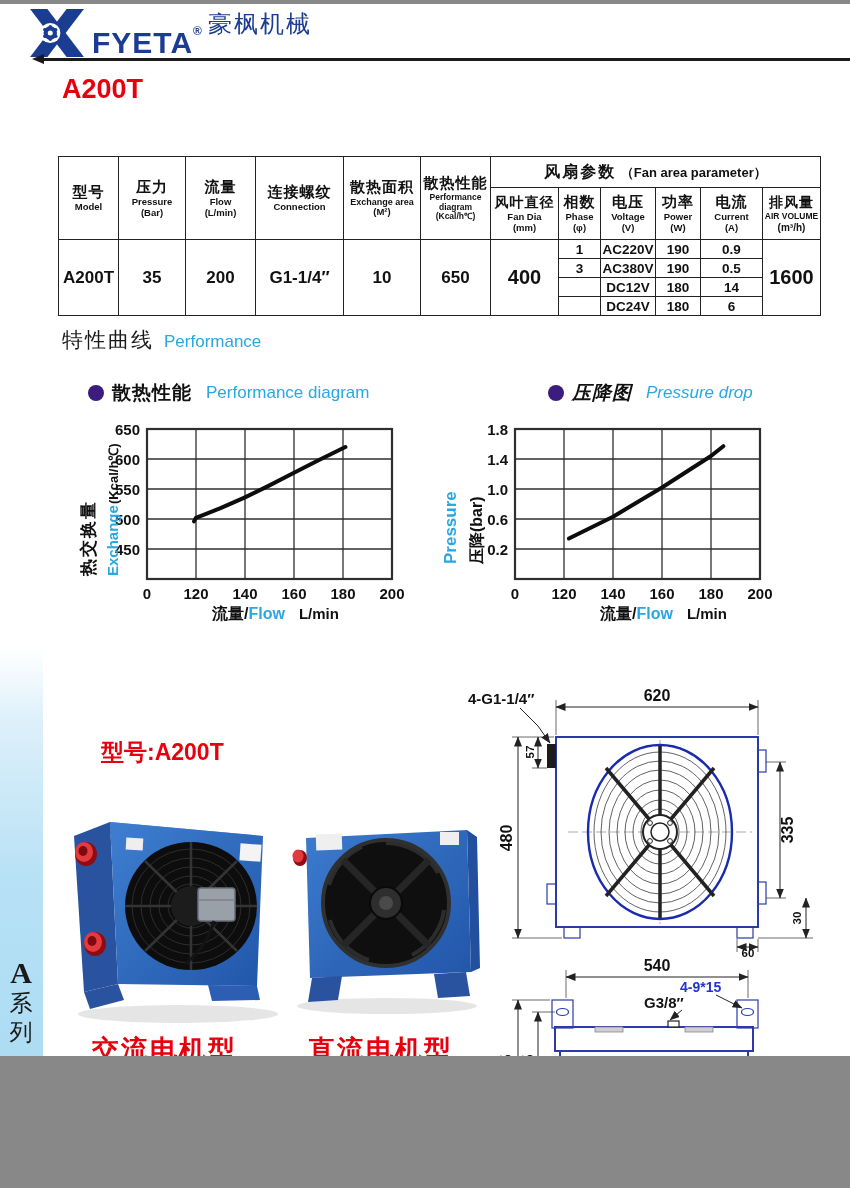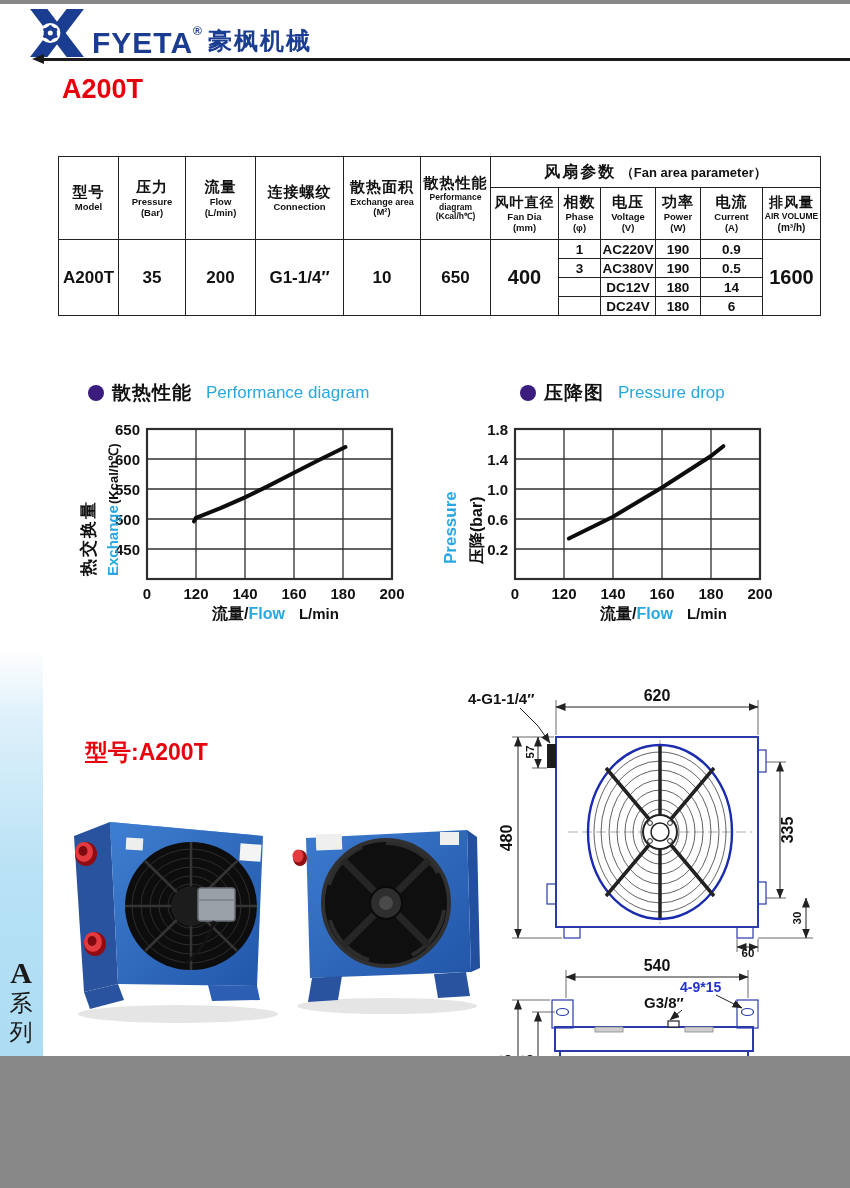--- a/index.html
+++ b/index.html
@@ -4,21 +4,21 @@
 <style>
   * { margin:0; padding:0; box-sizing:border-box; }
   body { background:#888; font-family:"Liberation Sans", sans-serif; }
   .page { position:relative; width:850px; height:1052px; background:#ffffff; margin:4px auto; overflow:hidden; }
 
   
   .logo-wrap { position:absolute; left:28px; top:4px; display:flex; align-items:flex-end; gap:6px; }
   .logo-mark { width:58px; height:50px; }
   .logo-name { font-weight:bold; font-size:30px; color:#1b3d91; letter-spacing:1px; line-height:1; }
   .logo-reg { font-size:12px; color:#1b3d91; vertical-align:18px; font-weight:bold; }
-  .logo-cn { font-weight:bold; font-size:24px; color:#1b3d91; letter-spacing:2px; padding-bottom:1px; }
+  .logo-cn { font-weight:normal; font-size:24px; color:#1b3d91; letter-spacing:2px; padding-bottom:18px; }
   .rule { position:absolute; height:3px; background:#1a1a1a; }
   .rule::before { content:""; position:absolute; left:-12px; top:-4px;
     border-right:12px solid #1a1a1a; border-top:5.5px solid transparent; border-bottom:5.5px solid transparent; }
   .rule-top { left:44px; top:54px; width:806px; }
   .rule-bottom { left:50px; top:1156px; width:800px; }
 
   .doc-title { position:absolute; left:62px; top:70px; font-size:27px; font-weight:bold; color:#e8000d; }
   .sec-head { position:absolute; display:flex; align-items:baseline; gap:10px; }
   .sec-zh { font-size:21px; color:#1a1a1a; font-weight:500; letter-spacing:2px; }
   .sec-en { font-size:17px; color:#29a7e0; }
@@ -41,21 +41,21 @@
   svg text { font-family:"Liberation Sans", sans-serif; }
   .chart .grid line { stroke:#2e2e2e; stroke-width:1.3; }
   .chart .grid rect { stroke:#2e2e2e; stroke-width:2.2; fill:none; }
   .chart .yticks text, .chart .xticks text { font-size:15px; font-weight:bold; fill:#111; }
   .chart .curve { fill:none; stroke:#0d0d0d; stroke-width:4; stroke-linecap:round; stroke-linejoin:round; }
   .chart .ax-black { fill:#111; font-weight:bold; font-size:16px; }
   .chart .ax-cyan { fill:#29a7e0; font-weight:bold; font-size:16px; }
   .chart .ax-unit { fill:#111; font-weight:bold; font-size:15px; }
 
   
-  .model-label { position:absolute; left:85px; top:733px; font-size:23px; font-weight:bold; color:#e8000d; }
+  .model-label { position:absolute; left:101px; top:733px; font-size:23px; font-weight:bold; color:#e8000d; }
   .caption { position:absolute; font-size:27px; font-weight:bold; color:#e8000d; letter-spacing:2px; }
   .draw text { fill:#111; }
   .draw .dim { stroke:#222; stroke-width:1; fill:none; }
   .draw .ext { stroke:#444; stroke-width:0.8; fill:none; }
   .draw .body { stroke:#2a3aa8; stroke-width:2; fill:none; }
   .draw .thin { stroke:#2a3aa8; stroke-width:1.2; fill:none; }
   .draw .dimtxt { font-size:16px; font-weight:bold; }
   .draw .dimtxt-s { font-size:11.5px; font-weight:bold; }
 
   
@@ -204,27 +204,31 @@
     </tr>
     <tr style="height:19px;">
       <td class="t-sub"></td>
       <td class="t-sub">DC24V</td>
       <td class="t-sub">180</td>
       <td class="t-sub">6</td>
     </tr>
   </tbody>
     </table>
 
+  <div class="sec-head" style="left:62px; top:322px;">
+    <span class="sec-zh">特性曲线</span>
+    <span class="sec-en">Performance</span>
+  </div>
 
   <div class="legend" style="left:88px; top:376px;">
     <span class="dot"></span>
     <span class="l-zh">散热性能</span>
     <span class="l-en">Performance diagram</span>
   </div>
-  <div class="legend" style="left:520px; top:376px;">
+  <div class="legend" style="left:548px; top:376px;font-style:italic;">
     <span class="dot"></span>
     <span class="l-zh">压降图</span>
     <span class="l-en">Pressure  drop</span>
   </div>
 
   <svg class="chart" style="position:absolute; left:52px; top:400px;" width="372" height="232" viewBox="0 0 372 232">
     <g class="grid">
         <line x1="95" y1="25" x2="95" y2="175"></line>
         <line x1="144" y1="25" x2="144" y2="175"></line>
         <line x1="193" y1="25" x2="193" y2="175"></line>
@@ -388,20 +392,22 @@
       </g>
       <circle cx="102" cy="93" r="63" fill="none" stroke="#303030" stroke-width="4"></circle>
       <circle cx="102" cy="93" r="16" fill="#2e2e2e" stroke="#0a0a0a" stroke-width="2"></circle>
       <circle cx="102" cy="93" r="7" fill="#4a4a4a"></circle>
     </g>
 
     <polygon points="28,168 58,166 54,190 24,192" fill="#29539f"></polygon>
     <polygon points="150,164 182,162 186,186 154,188" fill="#29539f"></polygon>
   </svg>
 
+  <div class="caption" style="left:92px; top:1028px;">交流电机型</div>
+  <div class="caption" style="left:308px; top:1028px;">直流电机型</div>
 
   <svg class="draw" style="position:absolute; left:468px; top:682px;" width="380" height="272" viewBox="0 0 380 272">
     <defs>
       <marker id="ar1" markerWidth="10" markerHeight="8" refX="9.5" refY="4" orient="auto-start-reverse">
         <path d="M0,0 L10,4 L0,8 Z" fill="#222"></path>
       </marker>
     </defs>
 
     <rect class="body" x="88" y="51" width="202" height="190"></rect>
     <rect x="79" y="58" width="9" height="24" fill="#1c1c1c"></rect>

